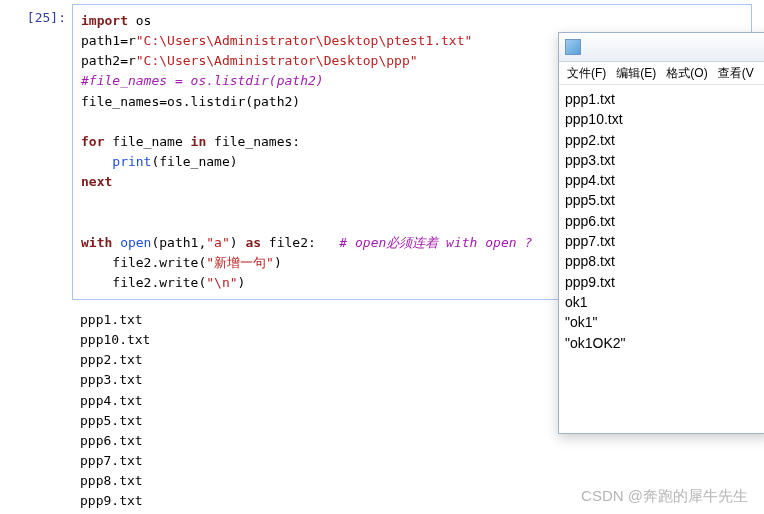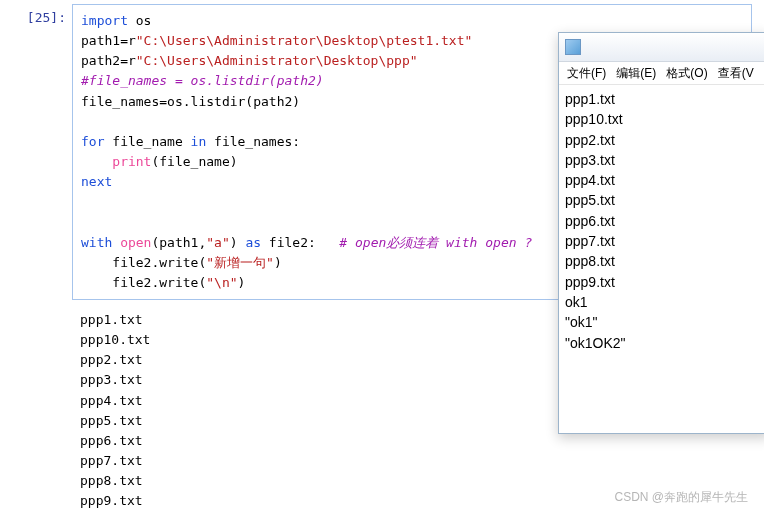--- a/index.html
+++ b/index.html
@@ -1,29 +1,29 @@
 <!DOCTYPE html>
 <html><head>
 <meta charset="utf-8">
 <style>
 body{margin:0;font-family:monospace;font-size:13px;background:#fff;position:relative;overflow:hidden;width:764px;height:514px}
 .cell{display:flex;padding:4px 12px 0 6px}
 .prompt{color:#303F9F;width:60px;text-align:right;padding-right:6px;padding-top:6px}
 .code-area{flex:1;border:1px solid #a6c4ec;padding:6px 8px;line-height:1.55;white-space:pre}
-.kw{color:#1d4ed8;font-weight:normal}
+.kw{color:#7f1d1d;font-weight:bold}
 .str{color:#BA2121}
 .cmt{color:#a21caf;font-style:italic}
-.bltn{color:#ec4899}
+.bltn{color:#1d4ed8}
 .output{margin-left:72px;padding:10px 8px;line-height:1.55;white-space:pre;color:#000}
 .notepad{position:absolute;top:32px;right:-6px;width:210px;height:400px;background:#fff;border:1px solid #9cb4cb;box-shadow:0 4px 12px rgba(0,0,0,0.2);font-family:"Microsoft YaHei",sans-serif}
 .np-title{height:28px;background:linear-gradient(#fff,#e9eef5);display:flex;align-items:center;padding:0 6px;border-bottom:1px solid #d0d7e0;font-size:12px}
 .np-icon{width:14px;height:14px;margin-right:5px;background:linear-gradient(135deg,#9ecbf0,#5aa0d8);border:1px solid #6a97c4}
 .np-menu{height:22px;display:flex;align-items:center;gap:10px;padding:0 8px;font-size:12px;border-bottom:1px solid #e5e5e5}
 .np-body{padding:4px 6px;font-size:14px;line-height:1.45}
-.watermark{position:absolute;bottom:8px;right:16px;color:rgba(120,120,120,0.55);font-family:sans-serif;font-size:12px}
+.watermark{position:absolute;bottom:8px;right:16px;color:rgba(120,120,120,0.55);font-family:sans-serif;font-size:15px}
 </style>
 </head>
 <body>
 
 <div class="cell">
   <div class="prompt">[25]:</div>
   <div class="code-area"><span class="kw">import</span><span> os</span>
 <span>path1=r</span><span class="str">"C:\Users\Administrator\Desktop\ptest1.txt"</span>
 <span>path2=r</span><span class="str">"C:\Users\Administrator\Desktop\ppp"</span>
 <span class="cmt">#file_names = os.listdir(path2)</span>

